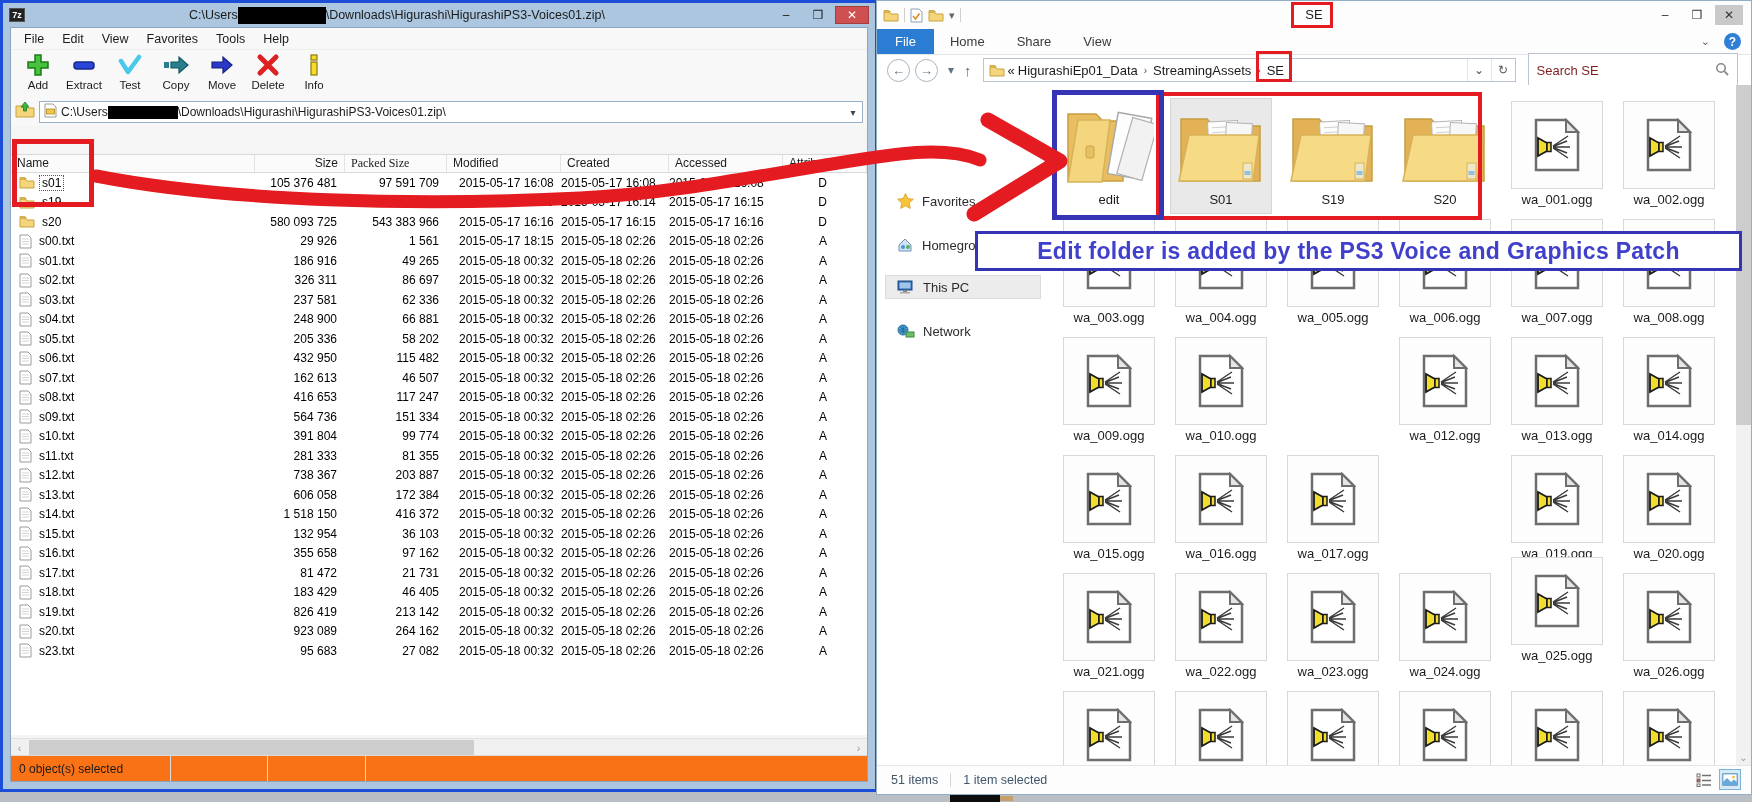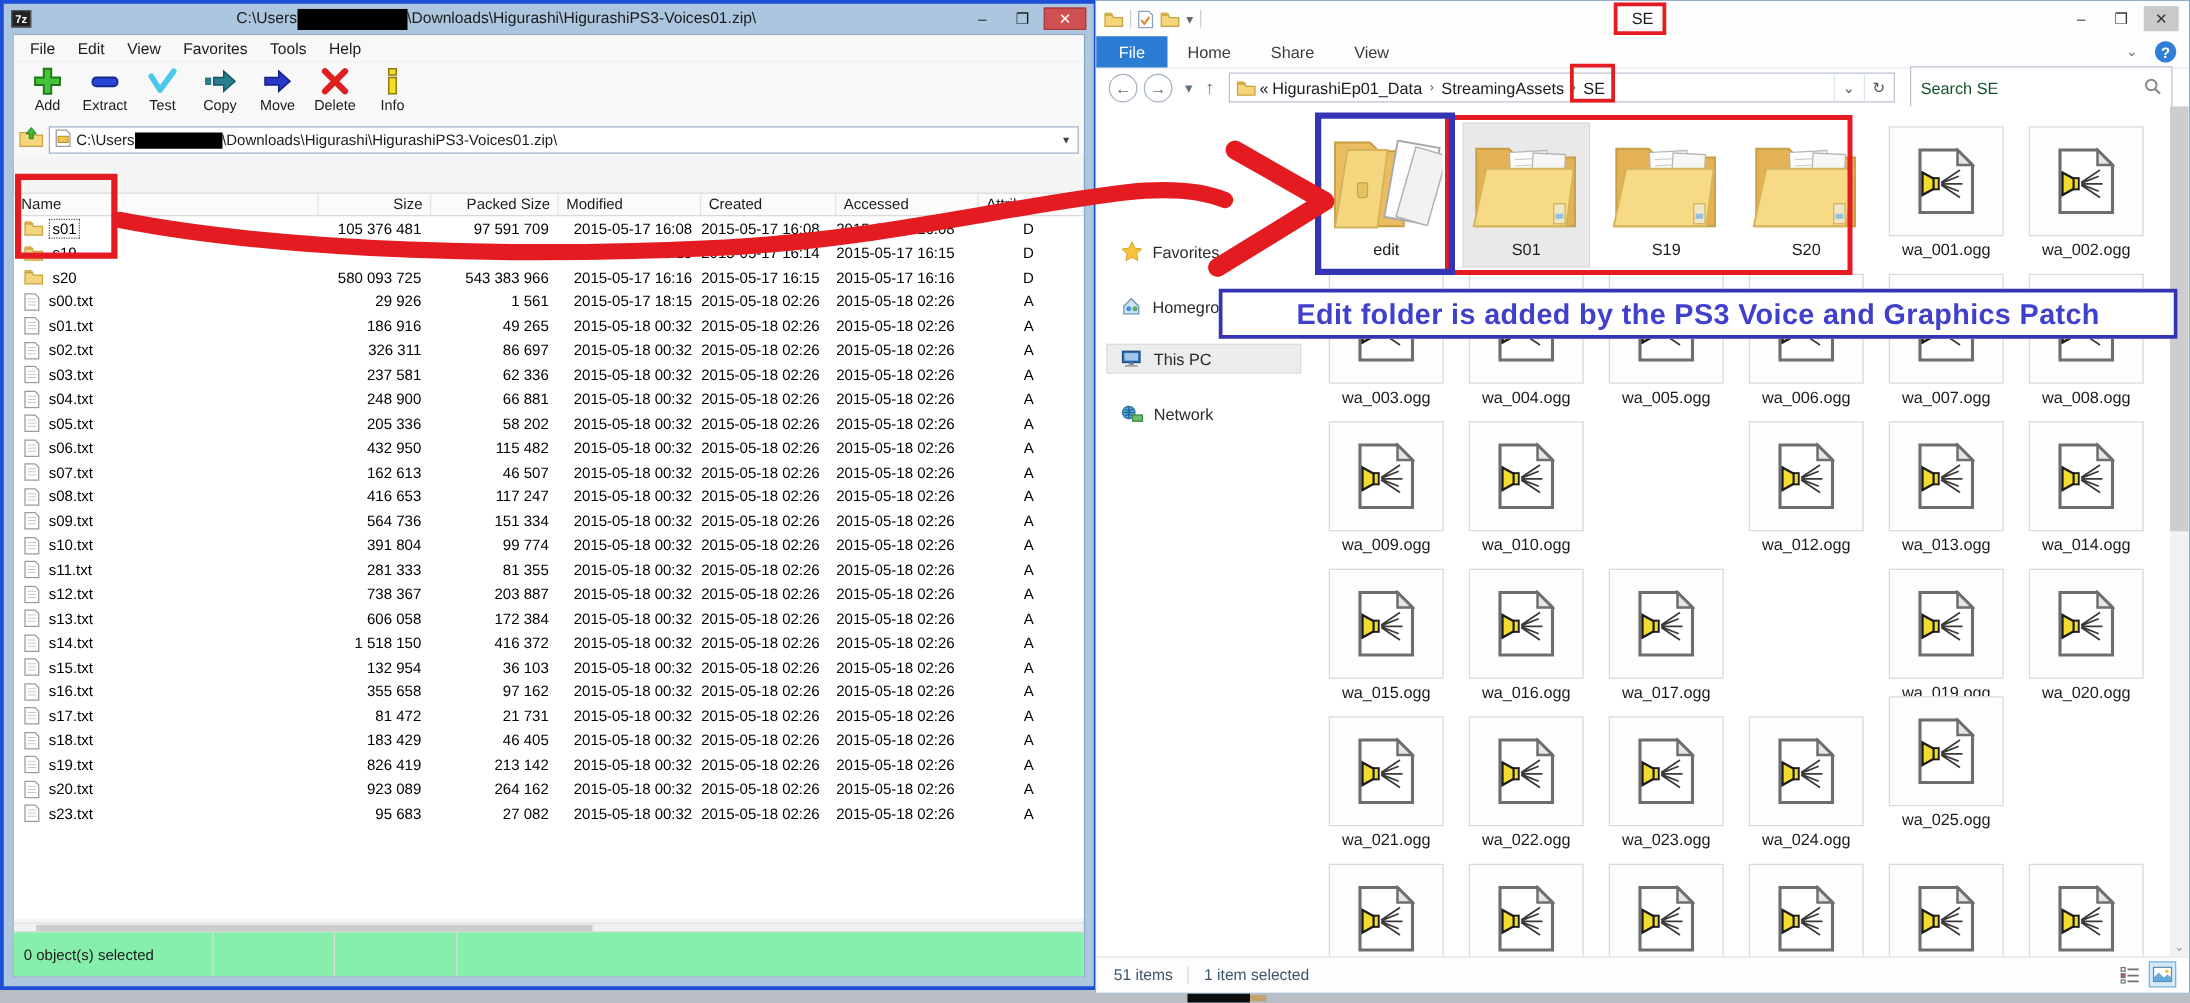--- a/index.html
+++ b/index.html
@@ -37,31 +37,31 @@
                font-size:12px; color:#1b1b1b; }
   .sz-header > div { border-right:1px solid #e3e3e3; padding:1px 6px; white-space:nowrap; overflow:hidden;}
   .sz-row { height:19.5px; display:flex; align-items:center; font-size:12px; color:#000; }
   .c-name { width:244px; display:flex; align-items:center; gap:5px; padding-left:8px; }
   .c-size { width:90px;  text-align:right; padding-right:8px;}
   .c-packed { width:102px; text-align:right; padding-right:8px;}
   .c-mod { width:114px; padding-left:12px;}
   .c-cre { width:108px; }
   .c-acc { width:114px; }
   .c-att { flex:1; text-align:right; padding-right:40px; }
-  .hdr-name{width:244px;} .hdr-size{width:90px; text-align:right;} .hdr-packed{width:102px; text-align:right;}
+  .hdr-name{width:244px;} .hdr-size{width:90px; text-align:right;} .hdr-packed{width:102px; font-family:Liberation Serif, serif;}
   .hdr-mod{width:114px; padding-left:12px;} .hdr-cre{width:108px;} .hdr-acc{width:114px;}
   .hdr-att{flex:1; padding-left:8px;}
   .name-label { padding:0 2px; white-space:nowrap; }
   .name-label.focus { outline:1px dotted #555; }
   .sz-hscroll { position:absolute; left:0; right:0; bottom:26px; height:17px; background:#f0f0f0;
                 border-top:1px solid #e0e0e0; }
   .sz-hscroll .arrow { position:absolute; top:0; width:17px; height:17px; color:#9a9a9a;
                        display:flex; align-items:center; justify-content:center; font-size:11px;}
   .sz-thumb { position:absolute; left:18px; top:1px; width:445px; height:15px; background:#cdcdcd; }
-  .sz-status { position:absolute; left:0; right:0; bottom:0; height:36px; background:#86efac;
+  .sz-status { position:absolute; left:0; right:0; bottom:0; height:26px; background:#f97316;
                border-top:1px solid #dcdcdc; display:flex; align-items:flex-end; font-size:12px; color:#1b1b1b;}
   .sz-status .cell { height:100%; display:flex; align-items:center; padding-left:8px;
                      border-right:1px solid #dcdcdc; }
 
   
   #explorer { position:absolute; left:876px; top:0; width:876px; height:795px; background:#fff;
               border:1px solid #94aec6; z-index:20; }
   .ex-titlebar { position:absolute; left:0; top:0; right:0; height:28px; display:flex;
                  align-items:center; padding:0 6px; font-size:13px; color:#1b1b1b; background:#fdfdfd;}
   .qat { display:flex; align-items:center; gap:5px; }
@@ -85,21 +85,21 @@
                display:flex; align-items:center; justify-content:center; font-size:13px; margin-right:5px;}
   .navglyph { color:#627285; font-size:12px; margin:0 5px; }
   .addrbox { height:24px; border:1px solid #b9c4d0; background:#fff; display:flex; align-items:center;
              font-size:13px; color:#1b1b1b; width:533px; margin-left:6px; }
   .addrbox .crumbs { display:flex; align-items:center; gap:3px; padding-left:5px; white-space:nowrap;}
   .crumb-sep { color:#555; font-size:10px; padding:0 3px; }
   .addr-tail { margin-left:auto; display:flex; align-items:center; height:100%; }
   .addr-tail .seg { width:24px; height:100%; display:flex; align-items:center; justify-content:center;
                     color:#555; border-left:1px solid #dfe5ea; font-size:12px;}
   .searchbox { height:24px; border:1px solid #b9c4d0; background:#fff; display:flex; align-items:center;
-               font-size:13px; color:#14532d; width:210px; margin-left:12px; padding:16px 8px; }
+               font-size:13px; color:#7f1d1d; width:210px; margin-left:12px; padding:16px 8px; }
   .searchbox .mag { margin-left:auto; }
   .ex-body { position:absolute; left:0; top:84px; right:0; bottom:29px; background:#fff; overflow:hidden;}
   .sb-item { position:absolute; left:20px; display:flex; align-items:center; gap:8px; font-size:13px;
              color:#2b2b2b; height:24px; }
   .sb-hl { position:absolute; left:8px; width:156px; height:24px; background:#ececec;
            border:1px solid #dcdcdc; }
   .vscroll { position:absolute; right:0; top:0; bottom:0; width:15px; background:#f1f1f1; }
   .vscroll .vthumb { position:absolute; left:0; right:0; top:0; height:340px; background:#cdcdcd; }
   .vscroll .varr { position:absolute; left:0; right:0; bottom:0; height:15px; color:#9a9a9a;
                    font-size:10px; display:flex; align-items:center; justify-content:center;}
@@ -1075,20 +1075,32 @@
             <svg width="46" height="54" viewBox="0 0 46 54">
               <path d="M2,2 h30 l12,12 v38 h-42 z" fill="#fff" stroke="#6e6e6e" stroke-width="2.5"></path>
               <path d="M32,2 l12,12 h-12 z" fill="#e6e6e6" stroke="#6e6e6e" stroke-width="2"></path>
               <polygon points="4,20 13,25 13,33 4,38" fill="#f2dd2e" stroke="#1a1a1a" stroke-width="1.8"></polygon>
               <rect x="13" y="24.5" width="4" height="9" fill="#f2dd2e" stroke="#1a1a1a" stroke-width="1.5"></rect>
               <path d="M19,28 L34,18 M19,29 L36,29 M19,30 L34,40 M19,28.5 L33,23 M19,29.5 L33,35" stroke="#3a3a3a" stroke-width="1.4"></path>
             </svg>
           </div>
           <div class="glabel">wa_025.ogg</div>
         </div>
+        <div class="gcell" style="left: 742px; top: 486px;">
+          <div class="gthumb">
+            <svg width="46" height="54" viewBox="0 0 46 54">
+              <path d="M2,2 h30 l12,12 v38 h-42 z" fill="#fff" stroke="#6e6e6e" stroke-width="2.5"></path>
+              <path d="M32,2 l12,12 h-12 z" fill="#e6e6e6" stroke="#6e6e6e" stroke-width="2"></path>
+              <polygon points="4,20 13,25 13,33 4,38" fill="#f2dd2e" stroke="#1a1a1a" stroke-width="1.8"></polygon>
+              <rect x="13" y="24.5" width="4" height="9" fill="#f2dd2e" stroke="#1a1a1a" stroke-width="1.5"></rect>
+              <path d="M19,28 L34,18 M19,29 L36,29 M19,30 L34,40 M19,28.5 L33,23 M19,29.5 L33,35" stroke="#3a3a3a" stroke-width="1.4"></path>
+            </svg>
+          </div>
+          <div class="glabel">wa_026.ogg</div>
+        </div>
         <div class="gcell" style="left: 182px; top: 604px;">
           <div class="gthumb">
             <svg width="46" height="54" viewBox="0 0 46 54">
               <path d="M2,2 h30 l12,12 v38 h-42 z" fill="#fff" stroke="#6e6e6e" stroke-width="2.5"></path>
               <path d="M32,2 l12,12 h-12 z" fill="#e6e6e6" stroke="#6e6e6e" stroke-width="2"></path>
               <polygon points="4,20 13,25 13,33 4,38" fill="#f2dd2e" stroke="#1a1a1a" stroke-width="1.8"></polygon>
               <rect x="13" y="24.5" width="4" height="9" fill="#f2dd2e" stroke="#1a1a1a" stroke-width="1.5"></rect>
               <path d="M19,28 L34,18 M19,29 L36,29 M19,30 L34,40 M19,28.5 L33,23 M19,29.5 L33,35" stroke="#3a3a3a" stroke-width="1.4"></path>
             </svg>
           </div>

